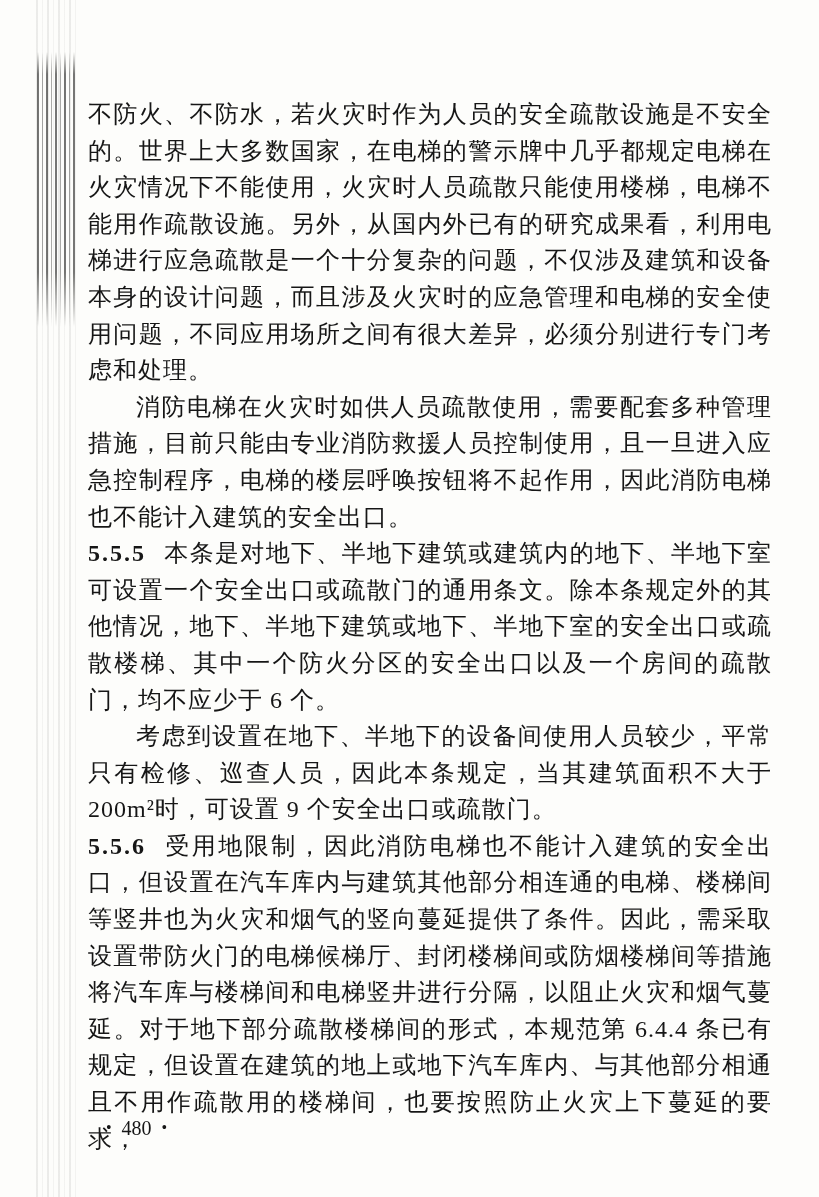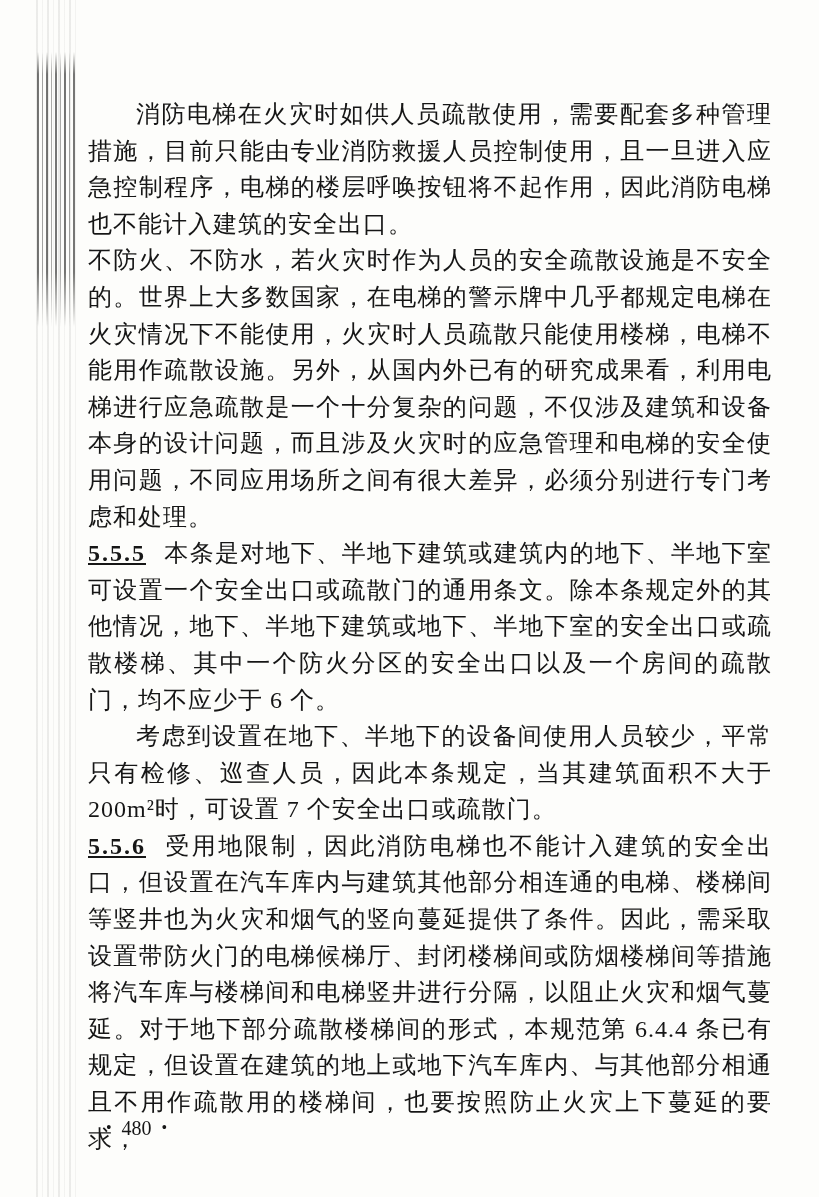--- a/index.html
+++ b/index.html
@@ -65,21 +65,20 @@
     padding: 0;
   }
   .para.indent {
     text-indent: 2em;
   }
   .clause-num {
     font-weight: bold;
     letter-spacing: 2px;
     margin-right: 18px;
     white-space: nowrap;
-    text-decoration: underline;
   }
   .page-footer {
     position: absolute;
     left: 106px;
     top: 1114px;
     font-size: 20px;
     line-height: 28px;
     letter-spacing: 0;
     display: inline-flex;
     align-items: center;
@@ -92,27 +91,27 @@
 </head>
 <body>
 
 <div class="page">
 
   <div class="streaks-light"></div>
   <div class="streaks-dark"></div>
 
   <main class="text-block">
 
+    <p class="para">不防火、不防水，若火灾时作为人员的安全疏散设施是不安全的。世界上大多数国家，在电梯的警示牌中几乎都规定电梯在火灾情况下不能使用，火灾时人员疏散只能使用楼梯，电梯不能用作疏散设施。另外，从国内外已有的研究成果看，利用电梯进行应急疏散是一个十分复杂的问题，不仅涉及建筑和设备本身的设计问题，而且涉及火灾时的应急管理和电梯的安全使用问题，不同应用场所之间有很大差异，必须分别进行专门考虑和处理。</p>
+
     <p class="para indent">消防电梯在火灾时如供人员疏散使用，需要配套多种管理措施，目前只能由专业消防救援人员控制使用，且一旦进入应急控制程序，电梯的楼层呼唤按钮将不起作用，因此消防电梯也不能计入建筑的安全出口。</p>
-
-    <p class="para">不防火、不防水，若火灾时作为人员的安全疏散设施是不安全的。世界上大多数国家，在电梯的警示牌中几乎都规定电梯在火灾情况下不能使用，火灾时人员疏散只能使用楼梯，电梯不能用作疏散设施。另外，从国内外已有的研究成果看，利用电梯进行应急疏散是一个十分复杂的问题，不仅涉及建筑和设备本身的设计问题，而且涉及火灾时的应急管理和电梯的安全使用问题，不同应用场所之间有很大差异，必须分别进行专门考虑和处理。</p>
 
     <p class="para"><b class="clause-num">5.5.5</b><span>本条是对地下、半地下建筑或建筑内的地下、半地下室可设置一个安全出口或疏散门的通用条文。除本条规定外的其他情况，地下、半地下建筑或地下、半地下室的安全出口或疏散楼梯、其中一个防火分区的安全出口以及一个房间的疏散门，均不应少于 6 个。</span></p>
 
-    <p class="para indent">考虑到设置在地下、半地下的设备间使用人员较少，平常只有检修、巡查人员，因此本条规定，当其建筑面积不大于 200m²时，可设置 7 个安全出口或疏散门。</p>
+    <p class="para indent">考虑到设置在地下、半地下的设备间使用人员较少，平常只有检修、巡查人员，因此本条规定，当其建筑面积不大于 200m²时，可设置 9 个安全出口或疏散门。</p>
 
     <p class="para"><b class="clause-num">5.5.6</b><span>受用地限制，因此消防电梯也不能计入建筑的安全出口，但设置在汽车库内与建筑其他部分相连通的电梯、楼梯间等竖井也为火灾和烟气的竖向蔓延提供了条件。因此，需采取设置带防火门的电梯候梯厅、封闭楼梯间或防烟楼梯间等措施将汽车库与楼梯间和电梯竖井进行分隔，以阻止火灾和烟气蔓延。对于地下部分疏散楼梯间的形式，本规范第 6.4.4 条已有规定，但设置在建筑的地上或地下汽车库内、与其他部分相通且不用作疏散用的楼梯间，也要按照防止火灾上下蔓延的要求，</span></p>
 
   </main>
 
   <footer class="page-footer">
     <span class="dot">•</span>
     <span class="num">480</span>
     <span class="dot">•</span>
   </footer>

